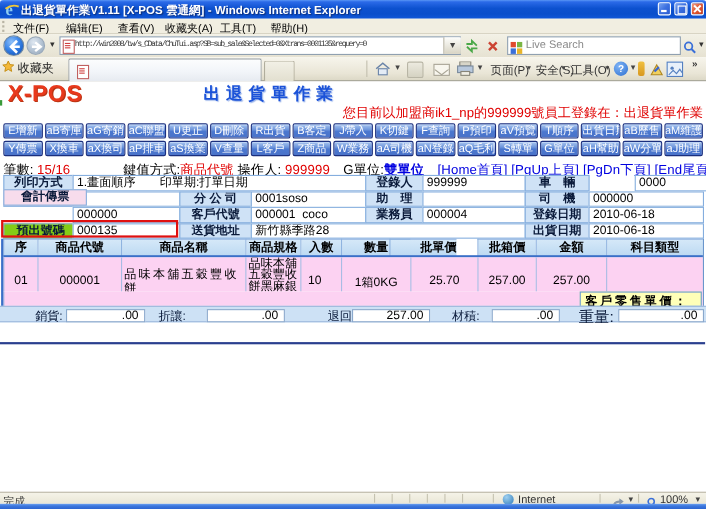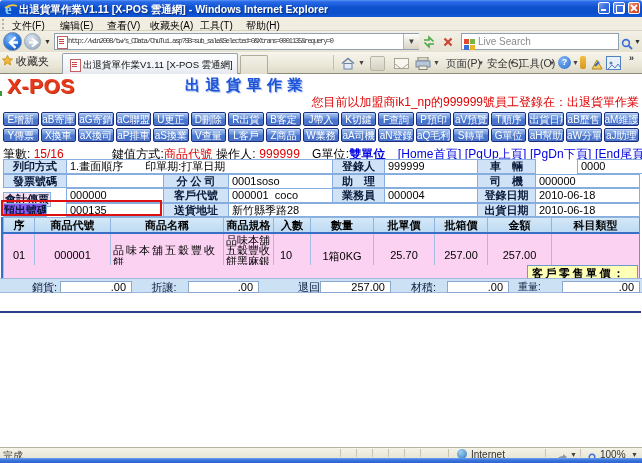--- a/index.html
+++ b/index.html
@@ -121,21 +121,20 @@
 <div class="abs" style="left:634px;top:38px;font-size:7px;color:#333;">▼</div>
 
 <div class="abs" id="tabbar"></div>
 <div class="abs" id="favbtn" style="left:2px;"><svg width="11" height="11" style="vertical-align:-1px;">
       <path d="M5.5 0.5 L7 3.7 L10.5 4.1 L7.9 6.4 L8.6 9.9 L5.5 8.1 L2.4 9.9 L3.1 6.4 L0.5 4.1 L4 3.7 Z" fill="#f4b93a" stroke="#c08a10" stroke-width="0.8"></path>
     </svg> 收藏夹</div>
 <div class="abs" id="tab1">
   <div class="abs" style="left:7px;top:5px;width:9px;height:11px;background:#fff;border:1px solid #c06060;">
       <span style="display:block;margin:2px 1px;width:5px;height:1px;background:#d04040;box-shadow:0 2px 0 #d04040,0 4px 0 #d04040;"></span>
     </div>
-  <div class="abs" id="tabtext">出退貨單作業V1.11 [X-POS 雲通網]</div>
 </div>
 <div class="abs" id="tabstub"></div>
 <div class="abs" style="left:333px;top:55px;width:1px;height:15px;background:#c2bfae;"></div>
 <div class="abs" style="left:341px;top:56px;width:14px;height:13px;"><svg width="14" height="13">
       <path d="M1 6.5 L7 1.5 L13 6.5" fill="none" stroke="#6a84a8" stroke-width="1.4"></path>
       <rect x="3" y="6.5" width="8" height="5.5" fill="#e4ecf6" stroke="#6a84a8" stroke-width="1"></rect>
     </svg></div>
 <div class="abs" style="left:358px;top:59px;font-size:7px;color:#444;">▼</div>
 <div class="abs" style="left:370px;top:56px;width:13px;height:13px;background:linear-gradient(180deg,#eceadf,#d5d2c2);border:1px solid #b8b5a5;border-radius:2px;"></div>
 <div class="abs" style="left:394px;top:58px;width:13px;height:9px;background:#f8f6ee;border:1px solid #a8a494;"><svg width="13" height="9">
@@ -246,41 +245,41 @@
 <div class="abs fcell flabel" style="left: 477px; top: 159px; width: 59px; height: 14.5px;">車　輛</div>
 <div class="abs fcell fval" style="left: 535px; top: 159px; width: 105px; height: 14.5px; margin-left: 42px;">0000</div>
 <div class="abs fcell flabel" style="left: 3px; top: 173.5px; width: 64px; height: 14.5px;">發票號碼</div>
 <div class="abs fcell fval" style="left: 66px; top: 173.5px; width: 98px; height: 14.5px;"></div>
 <div class="abs fcell flabel" style="left: 163px; top: 173.5px; width: 66px; height: 14.5px;">分 公 司</div>
 <div class="abs fcell fval" style="left: 228px; top: 173.5px; width: 105px; height: 16px;">0001soso</div>
 <div class="abs fcell flabel" style="left: 332px; top: 173.5px; width: 53px; height: 14.5px;">助　理</div>
 <div class="abs fcell fval" style="left: 384px; top: 173.5px; width: 94px; height: 14.5px;"></div>
 <div class="abs fcell flabel" style="left: 477px; top: 173.5px; width: 59px; height: 14.5px;">司　機</div>
 <div class="abs fcell fval" style="left: 535px; top: 173.5px; width: 105px; height: 14.5px;">000000</div>
-<div class="abs fcell flabel" style="left: 3px; top: 192px; width: 48px; height: 14.5px;;background:#f7dcec">會計傳票</div>
+<div class="abs fcell flabel" style="left: 3px; top: 172px; width: 76px; height: 14.5px;;background:#f7dcec">會計傳票</div>
 <div class="abs fcell fval" style="left: 66px; top: 188px; width: 98px; height: 14.5px;">000000</div>
 <div class="abs fcell flabel" style="left: 163px; top: 188px; width: 66px; height: 14.5px;">客戶代號</div>
 <div class="abs fcell fval" style="left: 228px; top: 188px; width: 105px; height: 14.5px;">000001&nbsp;&nbsp;coco</div>
 <div class="abs fcell flabel" style="left: 332px; top: 188px; width: 53px; height: 14.5px;">業務員</div>
 <div class="abs fcell fval" style="left: 384px; top: 188px; width: 94px; height: 14.5px;">000004</div>
 <div class="abs fcell flabel" style="left: 477px; top: 188px; width: 59px; height: 14.5px;">登錄日期</div>
 <div class="abs fcell fval" style="left: 535px; top: 188px; width: 105px; height: 14.5px;">2010-06-18</div>
-<div class="abs fcell flabel" style="left: 3px; top: 202.5px; width: 44px; height: 14px;;background:#8b5cf6">預出號碼</div>
+<div class="abs fcell flabel" style="left: 3px; top: 202.5px; width: 68px; height: 14px;;background:#84cc16">預出號碼</div>
 <div class="abs fcell fval" style="left: 66px; top: 202.5px; width: 98px; height: 14px;">000135</div>
 <div class="abs fcell flabel" style="left: 163px; top: 202.5px; width: 66px; height: 14px;">送貨地址</div>
 <div class="abs fcell fval" style="left: 228px; top: 202.5px; width: 250px; height: 14px;">新竹縣季路28</div>
 <div class="abs fcell flabel" style="left: 477px; top: 202.5px; width: 59px; height: 14px;">出貨日期</div>
 <div class="abs fcell fval" style="left: 535px; top: 202.5px; width: 105px; height: 14px;">2010-06-18</div>
 <div class="abs hcell" style="left: 3px; top: 217px; width: 31px; height: 16px;">序</div>
 <div class="abs hcell" style="left: 34px; top: 217px; width: 76px; height: 16px;">商品代號</div>
 <div class="abs hcell" style="left: 110px; top: 217px; width: 113px; height: 16px;">商品名稱</div>
 <div class="abs hcell" style="left: 223px; top: 217px; width: 50px; height: 16px;">商品規格</div>
 <div class="abs hcell" style="left: 273px; top: 217px; width: 37px; height: 16px;">入數</div>
 <div class="abs hcell" style="left: 310px; top: 217px; width: 63px; height: 16px;">數量</div>
-<div class="abs hcell" style="left: 373px; top: 217px; width: 61px; height: 16px;">批單價</div>
+<div class="abs hcell" style="left: 354px; top: 217px; width: 61px; height: 16px; text-align: right;">批單價</div>
 <div class="abs hcell" style="left: 434px; top: 217px; width: 53px; height: 16px;">批箱價</div>
 <div class="abs hcell" style="left: 487px; top: 217px; width: 64px; height: 16px;">金額</div>
 <div class="abs hcell" style="left: 551px; top: 217px; width: 88px; height: 16px;">科目類型</div>
 <div class="abs" style="left: 3px; top: 232px; width: 636px; height: 2px; background: rgb(58, 111, 200);"></div>
 <div class="abs pcell" style="left: 3px; top: 234px; width: 31px; height: 31px; padding-top: 15px; text-align: center;">01</div>
 <div class="abs pcell" style="left: 34px; top: 234px; width: 76px; height: 31px; padding-top: 15px; text-align: center;">000001</div>
 <div class="abs pcell" style="left: 110px; top: 234px; width: 113px; height: 31px; padding-top: 10px; padding-left: 2px; line-height: 12px; letter-spacing: 2px;">品味本舖五穀豐收餅</div>
 <div class="abs pcell" style="left: 223px; top: 234px; width: 50px; height: 31px; padding-left: 2px; line-height: 10.3px; padding-top: 1px;">品味本舖五穀豐收餅黑麻銀杏288g</div>
 <div class="abs pcell" style="left: 273px; top: 234px; width: 37px; height: 31px; padding-top: 15px; padding-left: 6px;">10</div>
 <div class="abs pcell" style="left: 310px; top: 234px; width: 63px; height: 31px; padding-top: 15px; text-align: center;">1箱0KG</div>
@@ -289,20 +288,20 @@
 <div class="abs pcell" style="left: 487px; top: 234px; width: 64px; height: 31px; padding-top: 15px; text-align: center;">257.00</div>
 <div class="abs pcell" style="left: 551px; top: 234px; width: 88px; height: 31px; padding-top: 33px; ">3.劣品退回</div>
 <div class="abs" style="left: 3px; top: 265px; width: 636px; height: 14px; background: rgb(252, 210, 242); border-left: 1px solid rgb(168, 188, 228); box-sizing: border-box;"></div>
 <div class="abs" style="left: 1px; top: 217px; width: 2px; height: 62px; background: rgb(58, 111, 200);"></div>
 <div class="abs" style="left: 639px; top: 217px; width: 1px; height: 62px; background: rgb(106, 150, 204);"></div>
 <div class="abs" style="left: 527px; top: 265px; width: 111px; height: 14px; background: rgb(255, 255, 184); border: 1px solid rgb(106, 154, 208); box-sizing: border-box; font-size: 11px; font-weight: bold; color: rgb(0, 0, 0);"><span style="padding-left:4px;letter-spacing:2.5px;">客戶零售單價：</span><span style="float:right;padding-right:4px;">784</span></div>
 <div class="abs" style="left: 0px; top: 278px; width: 642px; height: 15px; background: rgb(205, 225, 245); border-top: 1px solid rgb(157, 184, 220); border-bottom: 1px solid rgb(157, 184, 220); box-sizing: border-box;"></div>
 <div class="abs" style="left: 1px; top: 200px; width: 161px; height: 16px; border: 2px solid rgb(224, 16, 16); box-sizing: border-box; z-index: 5;"></div>
 <div class="abs" style="left: 17px; top: 280px; width: 40px; text-align: right; font-size: 11px; color: rgb(10, 26, 58); white-space: nowrap;">銷貨:</div>
 <div class="abs" style="left: 60px; top: 280.5px; width: 72px; height: 12px; background: rgb(255, 255, 255); border: 1px solid rgb(138, 168, 204); box-sizing: border-box; font-size: 11px; text-align: right; padding-right: 5px; line-height: 11px; color: rgb(0, 0, 0);">.00</div>
-<div class="abs" style="left: 144px; top: 280px; width: 40px; text-align: center; font-size: 11px; color: rgb(10, 26, 58); white-space: nowrap;">折讓:</div>
+<div class="abs" style="left: 144px; top: 280px; width: 40px; text-align: left; font-size: 11px; color: rgb(10, 26, 58); white-space: nowrap;">折讓:</div>
 <div class="abs" style="left: 188px; top: 280.5px; width: 71px; height: 12px; background: rgb(255, 255, 255); border: 1px solid rgb(138, 168, 204); box-sizing: border-box; font-size: 11px; text-align: right; padding-right: 5px; line-height: 11px; color: rgb(0, 0, 0);">.00</div>
 <div class="abs" style="left: 283px; top: 280px; width: 40px; text-align: right; font-size: 11px; color: rgb(10, 26, 58); white-space: nowrap; font-family: Liberation Serif, serif;">退回:</div>
 <div class="abs" style="left: 320px; top: 280.5px; width: 71px; height: 12px; background: rgb(255, 255, 255); border: 1px solid rgb(138, 168, 204); box-sizing: border-box; font-size: 11px; text-align: right; padding-right: 5px; line-height: 11px; color: rgb(0, 0, 0);">257.00</div>
 <div class="abs" style="left: 396px; top: 280px; width: 40px; text-align: right; font-size: 11px; color: rgb(10, 26, 58); white-space: nowrap;">材積:</div>
 <div class="abs" style="left: 447px; top: 280.5px; width: 62px; height: 12px; background: rgb(255, 255, 255); border: 1px solid rgb(138, 168, 204); box-sizing: border-box; font-size: 11px; text-align: right; padding-right: 5px; line-height: 11px; color: rgb(0, 0, 0);">.00</div>
-<div class="abs" style="left: 518px; top: 280px; width: 40px; font-size: 10px; color: rgb(10, 26, 58); white-space: nowrap;">重量:</div>
+<div class="abs" style="left: 518px; top: 280px; width: 40px; text-align: right; font-size: 14px; color: rgb(10, 26, 58); white-space: nowrap;">重量:</div>
 <div class="abs" style="left: 562px; top: 280.5px; width: 78px; height: 12px; background: rgb(255, 255, 255); border: 1px solid rgb(138, 168, 204); box-sizing: border-box; font-size: 11px; text-align: right; padding-right: 5px; line-height: 11px; color: rgb(0, 0, 0);">.00</div>
 
 </body></html>

